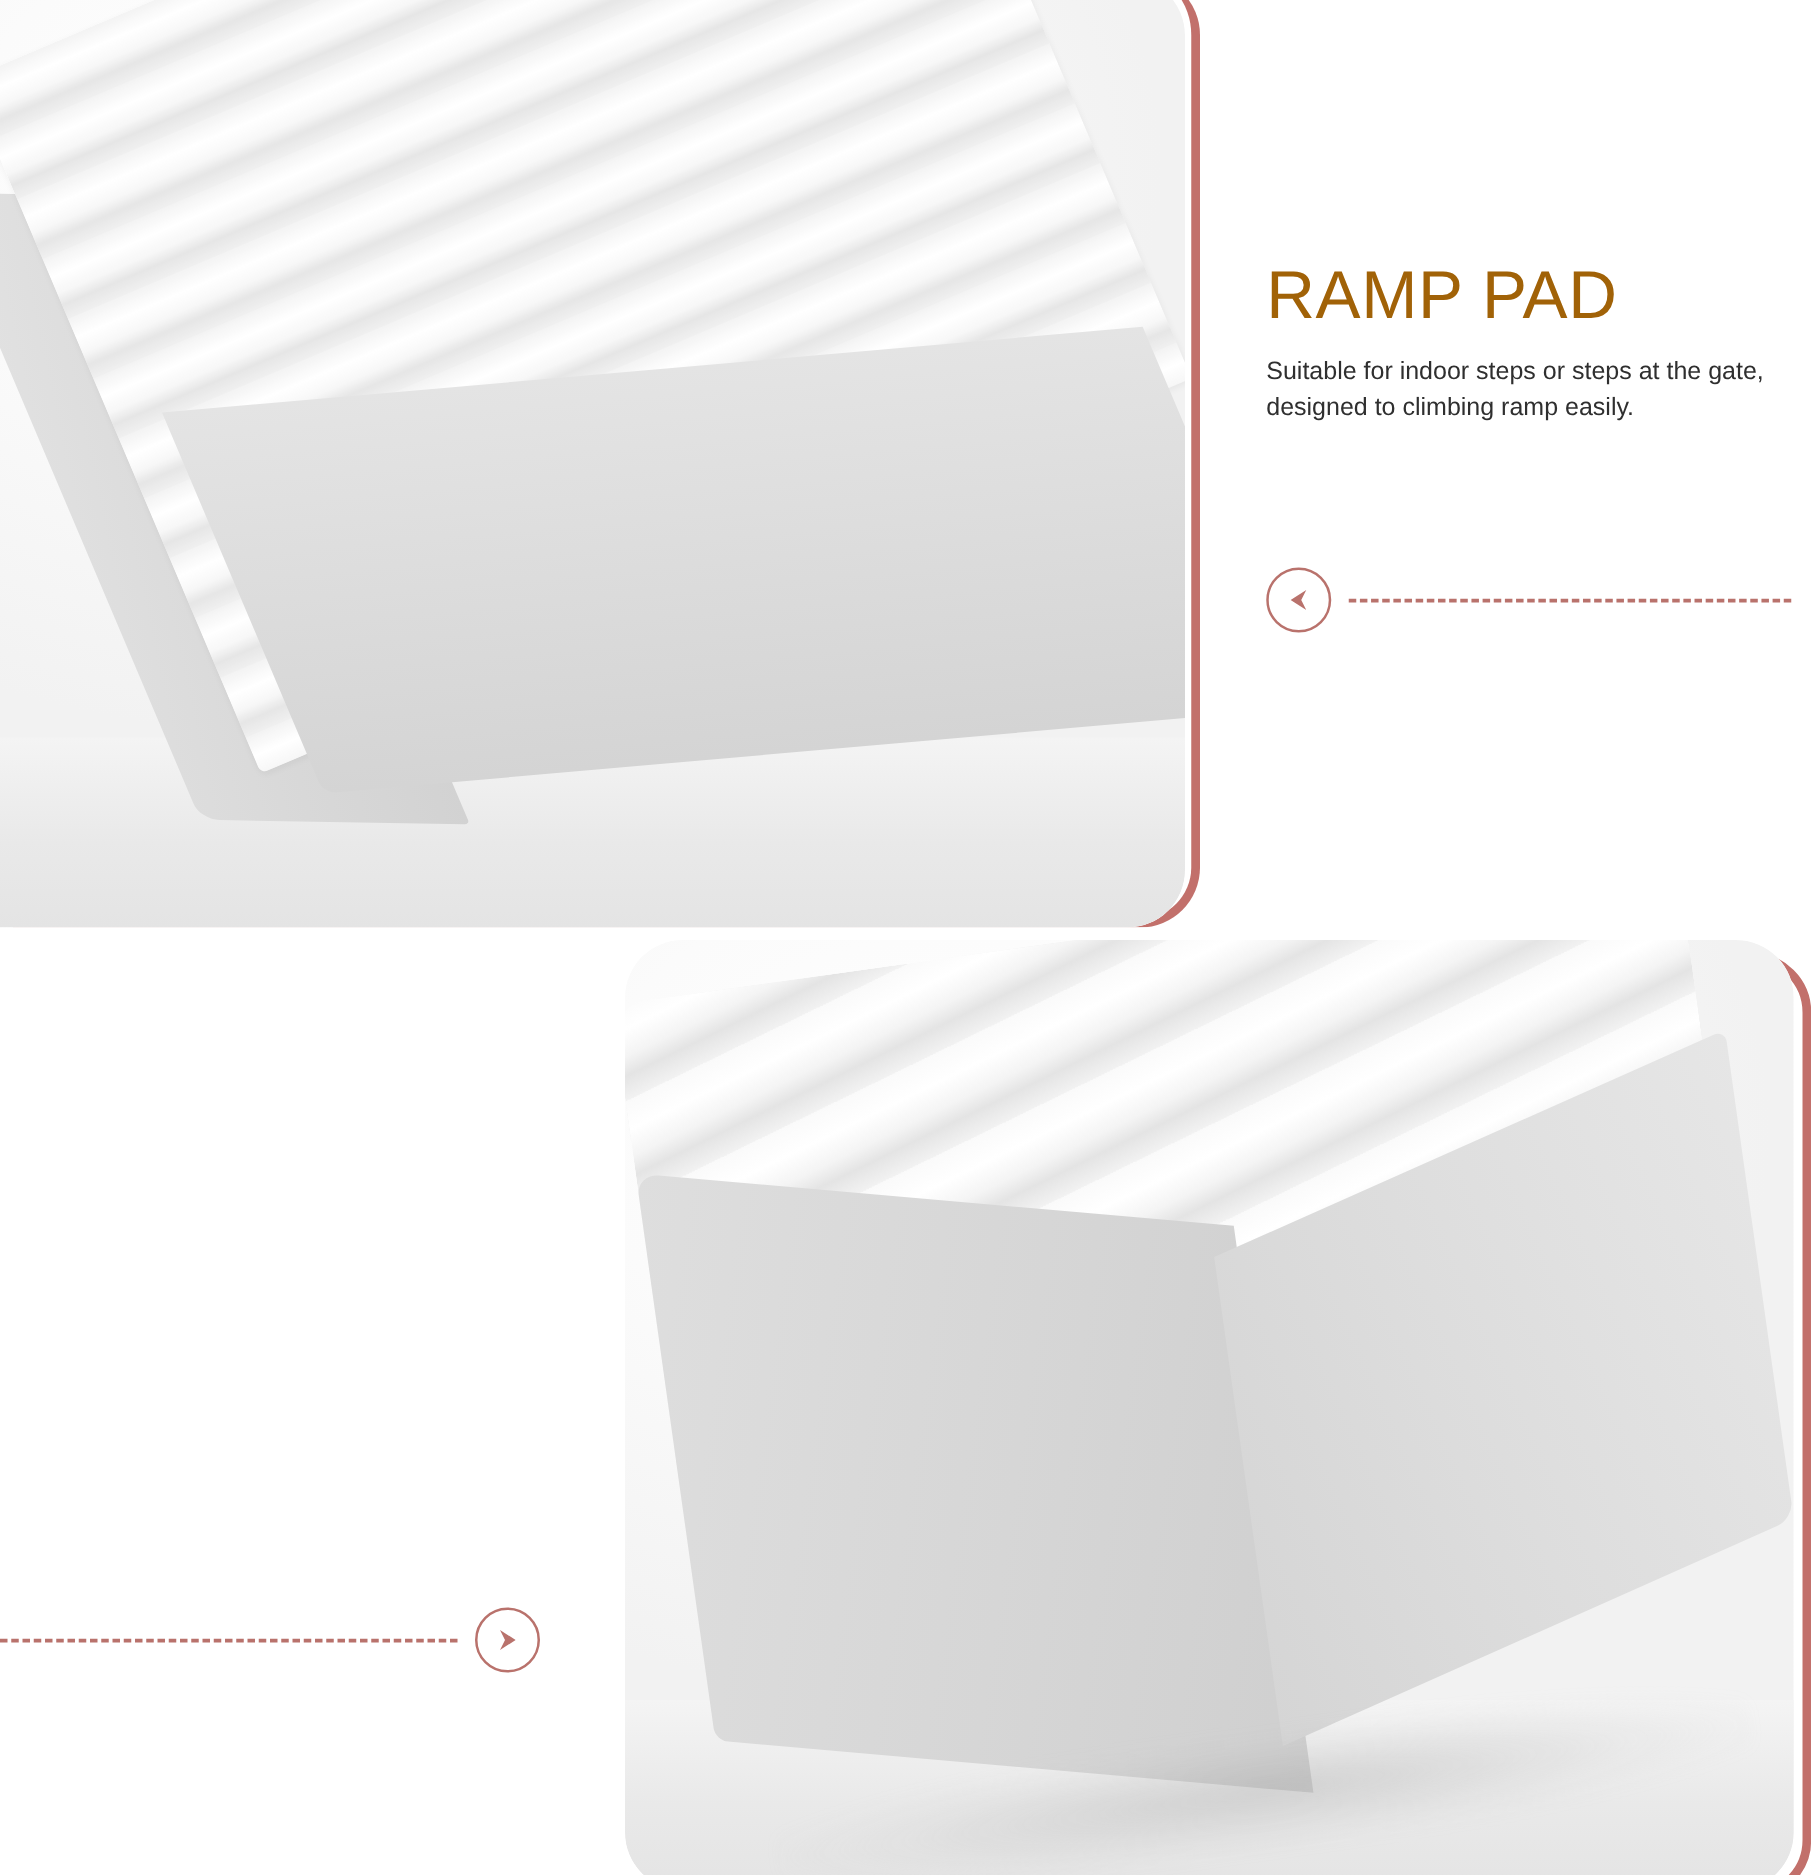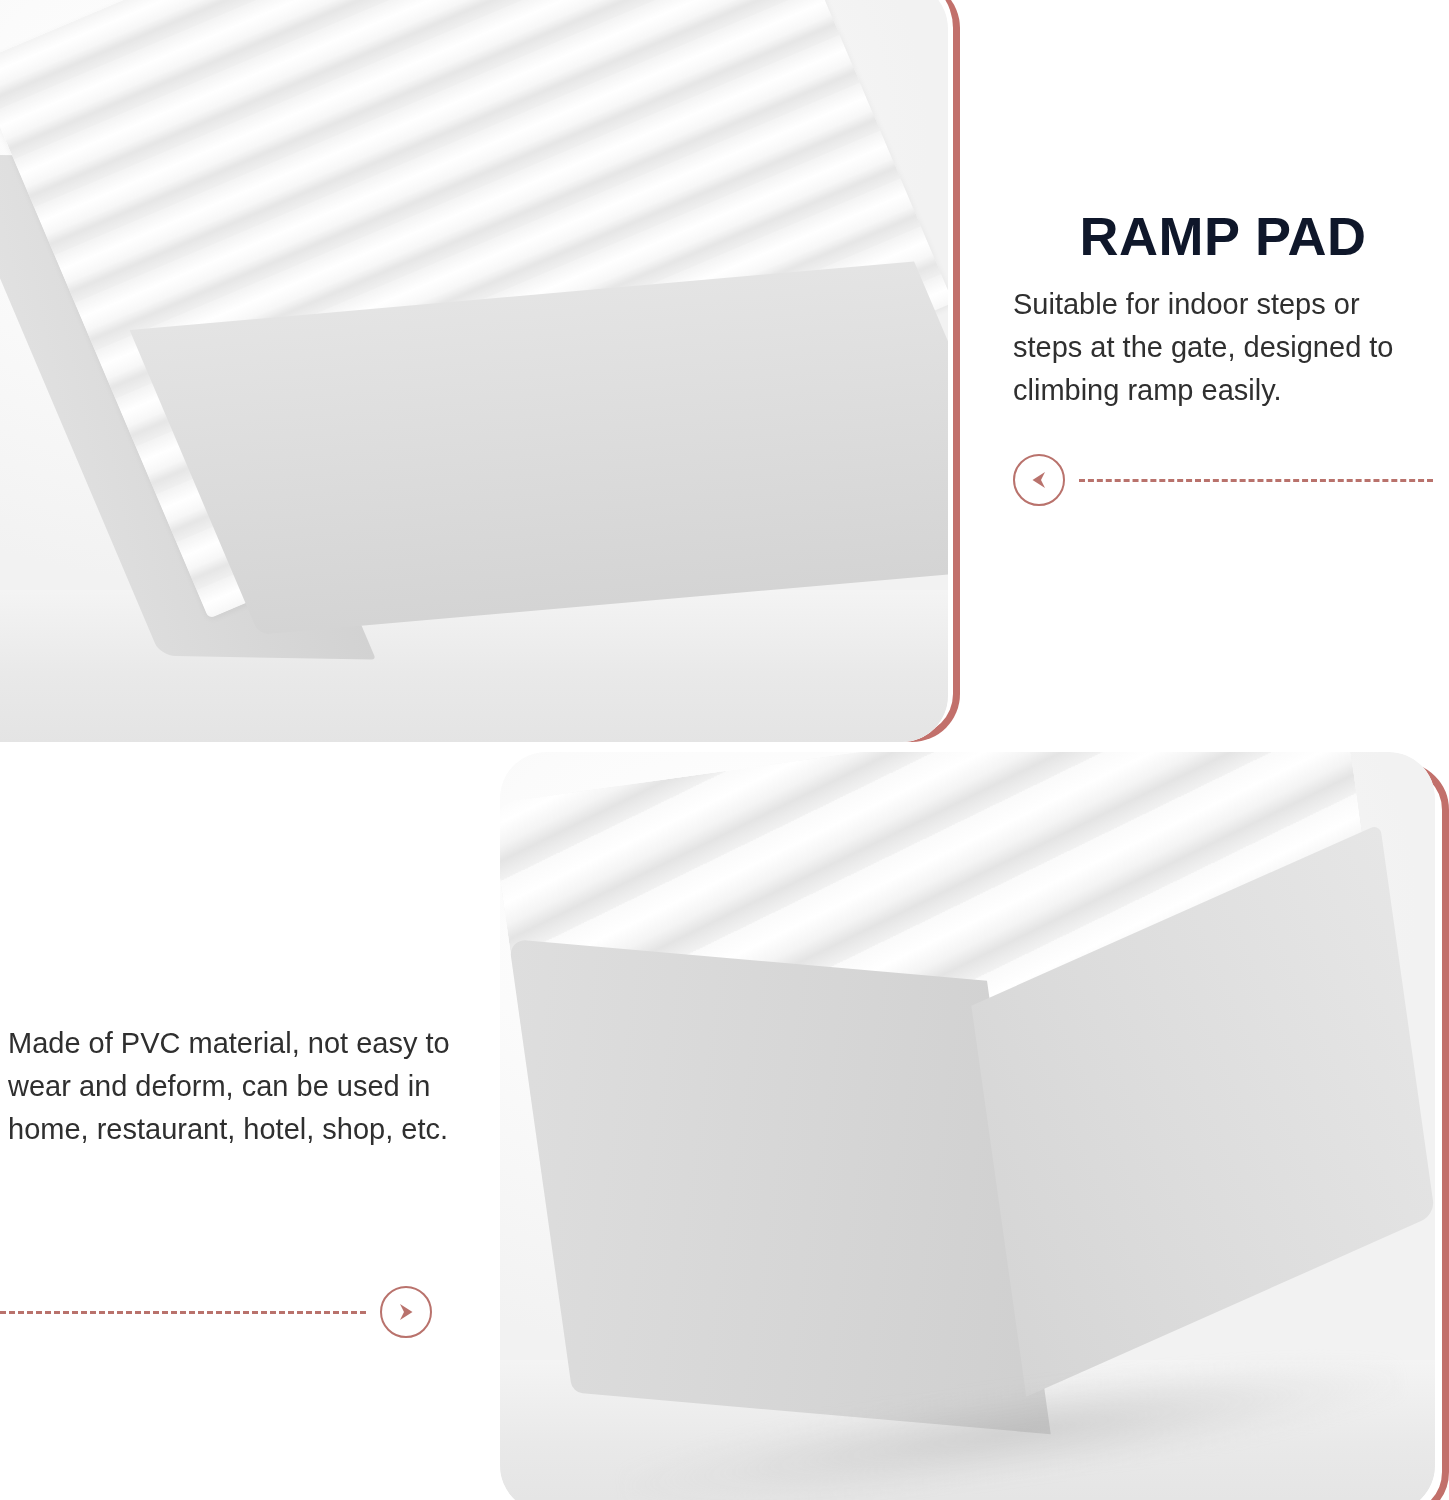--- a/index.html
+++ b/index.html
@@ -192,32 +192,31 @@
     height: 12%;
     background: radial-gradient(ellipse at center, rgba(150,150,150,0.30) 0%, rgba(190,190,190,0.10) 55%, rgba(255,255,255,0) 78%);
     filter: blur(5px);
   }
 
   
   .text-block {
     position: absolute;
   }
   .heading {
-    color: #0f172a;
+    color: #a16207;
     font-size: 54px;
-    font-weight: bold;
+    font-weight: normal;
     letter-spacing: 0.5px;
     line-height: 1.05;
     margin: 0 0 18px 0;
     white-space: nowrap;
-    text-align: center;
   }
   .body-copy {
     color: #2f2f2f;
-    font-size: 29px;
+    font-size: 20px;
     line-height: 1.48;
     margin: 0;
   }
 
   #text-ramp {
     left: 1013px;
     top: 208px;
     width: 420px;
   }
   #text-triangle {
@@ -300,21 +299,20 @@
 <div class="arrow-row" id="arrow-ramp">
   <span class="arrow-circle">
     <svg width="30" height="30" viewBox="0 0 30 30" aria-hidden="true">
       <path d="M21 7 L8.5 15 L21 23 L17 15 Z" fill="#b9726c"></path>
     </svg>
   </span>
   <span class="dash-line"></span>
 </div>
 
 <div class="text-block" id="text-triangle">
-  <p class="body-copy">Made of PVC material, not easy to wear and deform, can be used in home, restaurant, hotel, shop, etc.</p>
 </div>
 
 <div class="arrow-row" id="arrow-triangle">
   <span class="dash-line"></span>
   <span class="arrow-circle">
     <svg width="30" height="30" viewBox="0 0 30 30" aria-hidden="true">
       <path d="M9 7 L21.5 15 L9 23 L13 15 Z" fill="#b9726c"></path>
     </svg>
   </span>
 </div>

